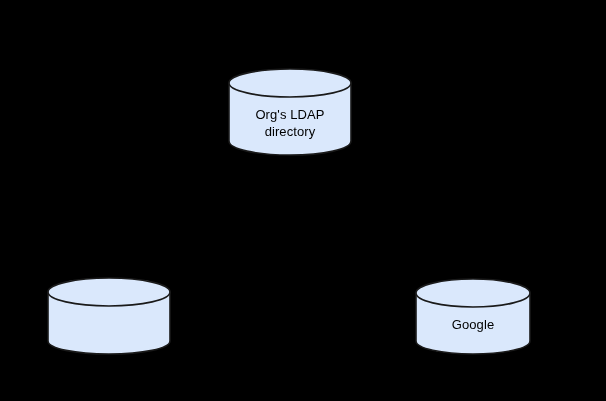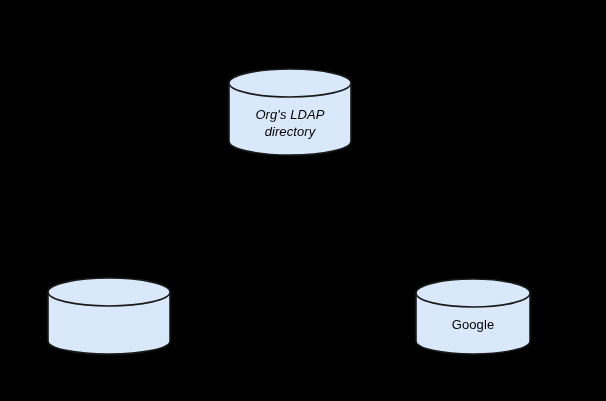--- a/index.html
+++ b/index.html
@@ -37,21 +37,21 @@
     white-space: pre-line;
     pointer-events: none;
     letter-spacing: 0.1px;
   }
 </style>
 </head>
 <body>
 
 <div id="canvas">
 
-  <div class="node" style="left:228px; top:68px; width:124px; height:88px;font-style:italic;">
+  <div class="node" style="left:228px; top:68px; width:124px; height:88px;">
     <svg width="124" height="88" viewBox="0 0 124 88">
       <path d="M 1 15 L 1 73 C 1 81.3 28.7 87 62 87 C 95.3 87 123 81.3 123 73 L 123 15 Z" fill="#dae8fc" stroke="#1a1a1a" stroke-width="1.6" stroke-linejoin="round"></path>
       <ellipse cx="62" cy="15" rx="61" ry="14" fill="#dae8fc" stroke="#1a1a1a" stroke-width="1.6"></ellipse>
     </svg>
     <div class="node-label" style="top:38px;">Org's LDAP
 directory</div>
   </div>
 
   <div class="node" style="left:47px; top:277px; width:124px; height:78px;">
     <svg width="124" height="78" viewBox="0 0 124 78">

